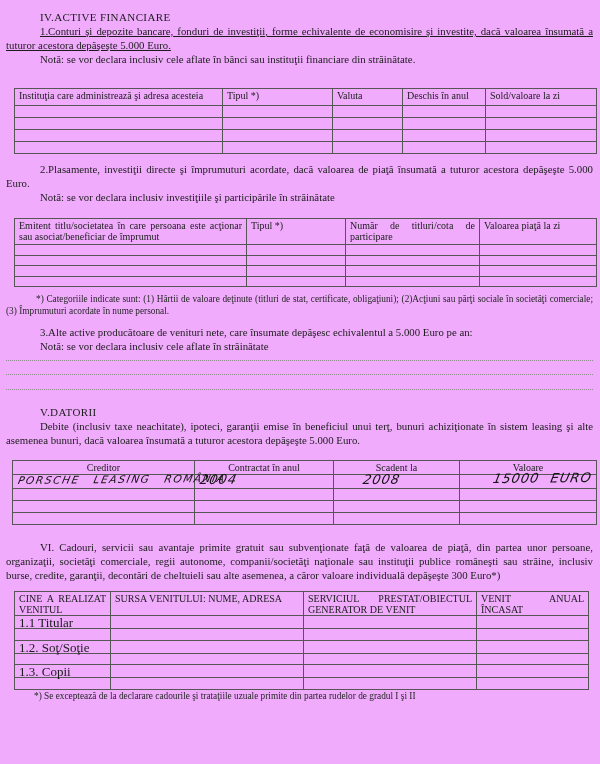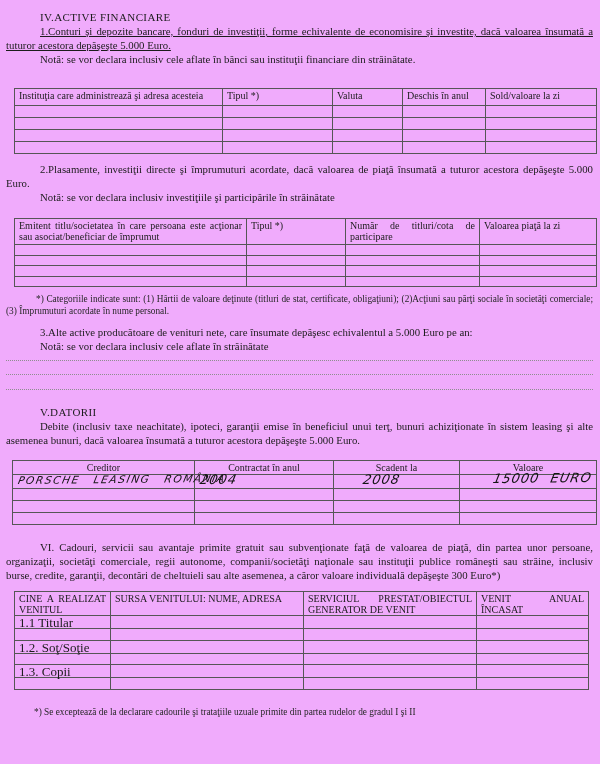--- a/index.html
+++ b/index.html
@@ -97,21 +97,21 @@
   .t6 thead tr{height:24px;}
   .t6 tbody tr{height:11.4px;}
   .t6 th{text-align:justify;line-height:11px;font-size:10px;}
   .t6 td{font-size:13px;}
   .mt-fn1{margin-top:6px;}
   .mt-p2{margin-top:8px;}
   .mt-fn2{margin-top:6px;}
   .mt-p3{margin-top:7px;}
   .mt-hv{margin-top:15px;}
   .mt-p6{margin-top:15px;}
-  .mt-fn6{margin-top:16px;text-indent:28px;}
+  .mt-fn6{margin-top:0;text-indent:28px;}
   .mt-p1{margin-top:0;text-decoration:underline;}
 </style>
 </head>
 <body>
 
 <div class="page">
 
   <div class="heading">IV.ACTIVE FINANCIARE</div>
 
   <p class="para indent mt-p1">1.Conturi şi depozite bancare, fonduri de investiţii, forme echivalente de economisire şi investite, dacă valoarea însumată a tuturor acestora depăşeşte 5.000 Euro.</p>

